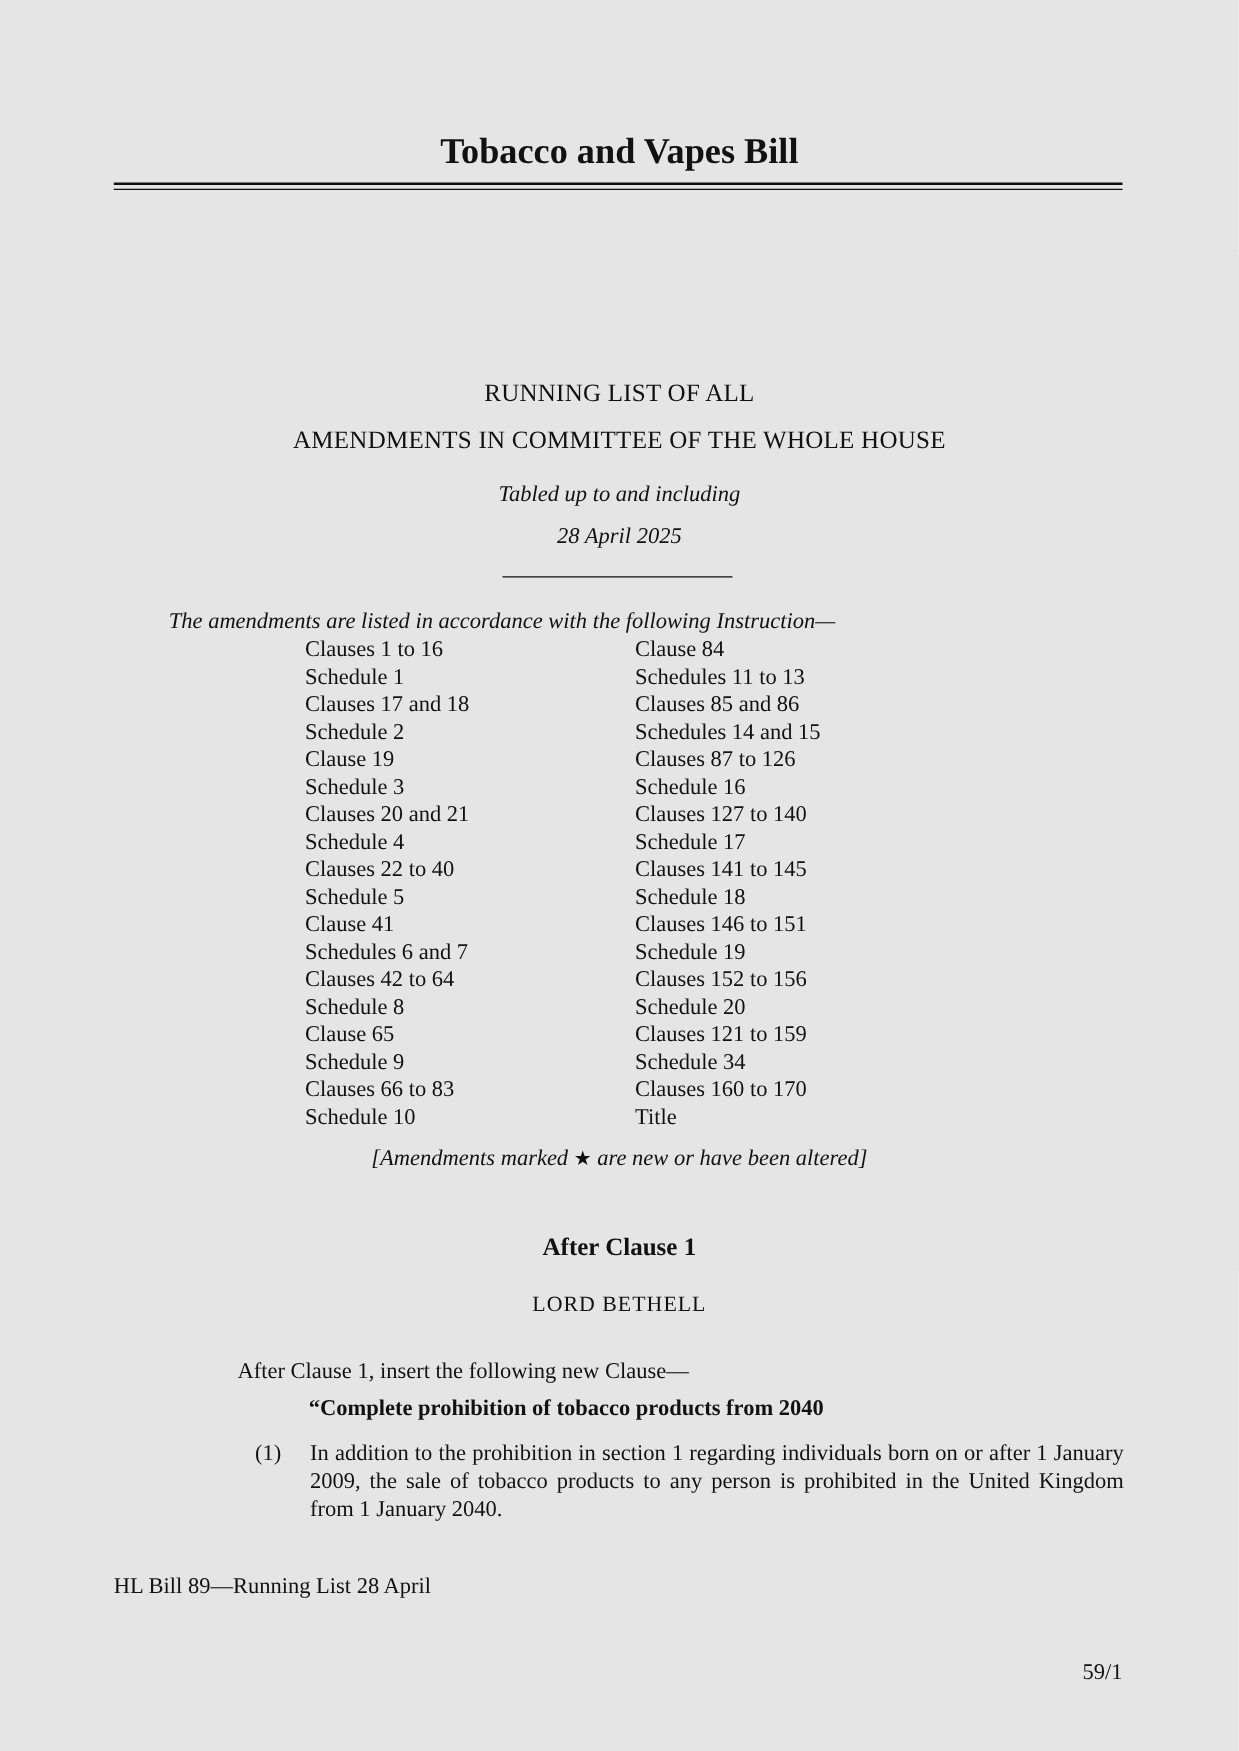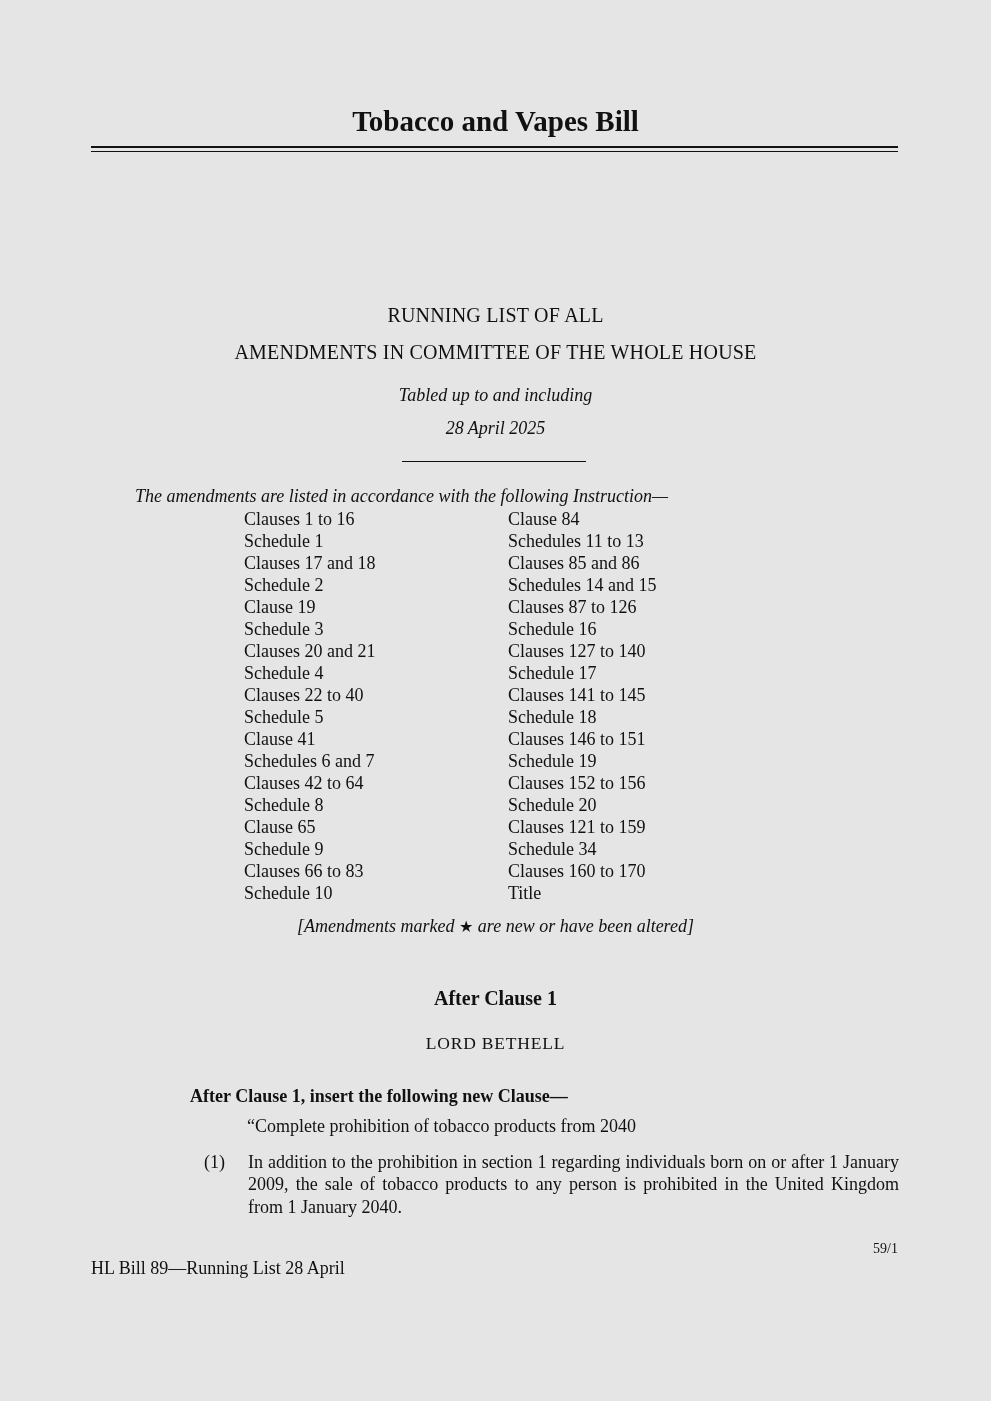--- a/index.html
+++ b/index.html
@@ -88,27 +88,26 @@
     top: 1032px;
     font-size: 17.5px;
     letter-spacing: 0.8px;
     line-height: 22px;
   }
   .lead-in {
     top: 1085px;
     left: 190px;
     font-size: 18px;
     line-height: 22px;
-    font-weight: bold;
   }
   .clause-title {
     top: 1115px;
     left: 247px;
     font-size: 18px;
-    font-weight: normal;
+    font-weight: bold;
     line-height: 22px;
   }
   .subsection-number {
     top: 1151px;
     left: 204px;
     font-size: 18px;
     line-height: 22px;
   }
   .subsection-text {
     top: 1151px;
@@ -118,23 +117,23 @@
     line-height: 22.3px;
     text-align: justify;
   }
   .footer-left {
     top: 1257px;
     left: 91px;
     font-size: 18px;
     line-height: 22px;
   }
   .footer-right {
-    top: 1238px;
+    top: 1326px;
     right: 93px;
-    font-size: 14px;
+    font-size: 18px;
     line-height: 22px;
     margin-left: 20px;
   }
 </style>
 </head>
 <body>
 
 <div class="page">
 
   <div class="abs centered doc-title">Tobacco and Vapes Bill</div>

